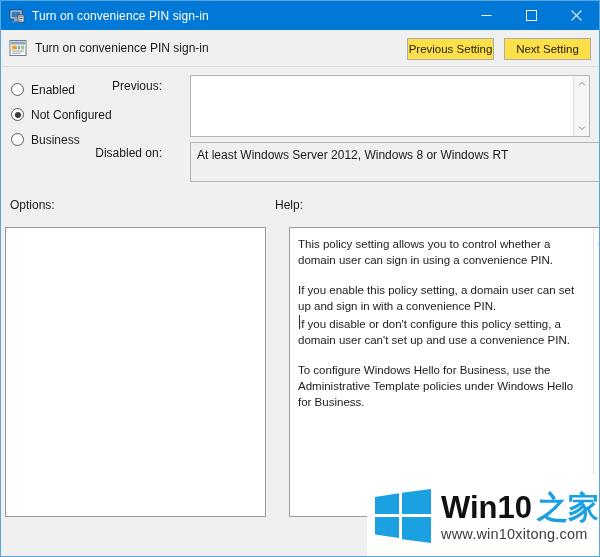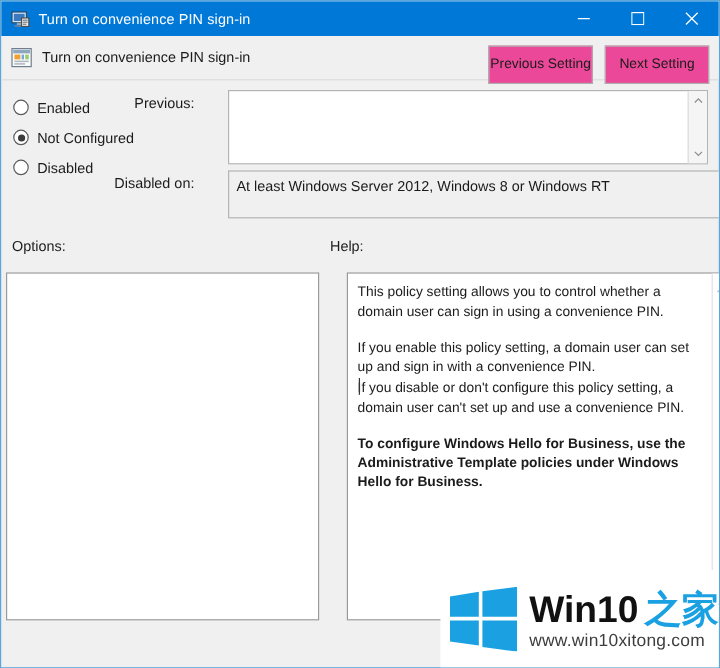--- a/index.html
+++ b/index.html
@@ -59,22 +59,22 @@
   }
   #headerstrip .hs-title {
     font-size: 12px; color: #1b1b1b;
     white-space: nowrap;
   }
   .nav-buttons {
     position: absolute; right: 8px; top: 8px;
     display: flex; gap: 10px;
   }
   .navbtn {
-    width: 87px; height: 32px;
-    background: #ec4899;
+    width: 87px; height: 22px;
+    background: #fde047;
     border: 1px solid #adadad;
     font-family: "Liberation Sans", sans-serif;
     font-size: 11.5px; color: #1b1b1b;
     display: flex; align-items: center; justify-content: center;
     cursor: default;
     padding: 0;
   }
   
   #upper {
     position: absolute; left: 1px; top: 66px;
@@ -180,21 +180,21 @@
   }
   #help-text {
     flex: 1 1 auto;
     padding: 8px 9px 8px 8px;
     font-size: 11.5px;
     color: #1b1b1b;
     line-height: 16px;
     overflow: hidden;
   }
   #help-text p { margin: 0 0 14px 0; }
-  #help-text p:last-child { margin-bottom: 0; font-weight: bold; }
+  #help-text p:last-child { margin-bottom: 0; }
   .caretline {
     height: 0; position: relative; margin: -12px 0 2px 0;
   }
   .caretline::before {
     content: "";
     position: absolute; left: 1px; top: -1px;
     width: 1px; height: 14px;
     background: #333333;
   }
   #help-scroll {
@@ -294,21 +294,21 @@
       <div class="radio-row">
         <span class="radio-mark"></span>
         <span class="radio-label">Enabled</span>
       </div>
       <div class="radio-row">
         <span class="radio-mark checked"></span>
         <span class="radio-label">Not Configured</span>
       </div>
       <div class="radio-row">
         <span class="radio-mark"></span>
-        <span class="radio-label">Disabled</span>
+        <span class="radio-label">Business</span>
       </div>
     </div>
 
     <span class="field-label" id="lbl-comment">Previous:</span>
 
     <div class="textbox" id="comment-box">
       <div class="tb-text"></div>
       <div class="vscroll">
         <span class="arw">
           <svg width="8" height="6" viewBox="0 0 8 6">

